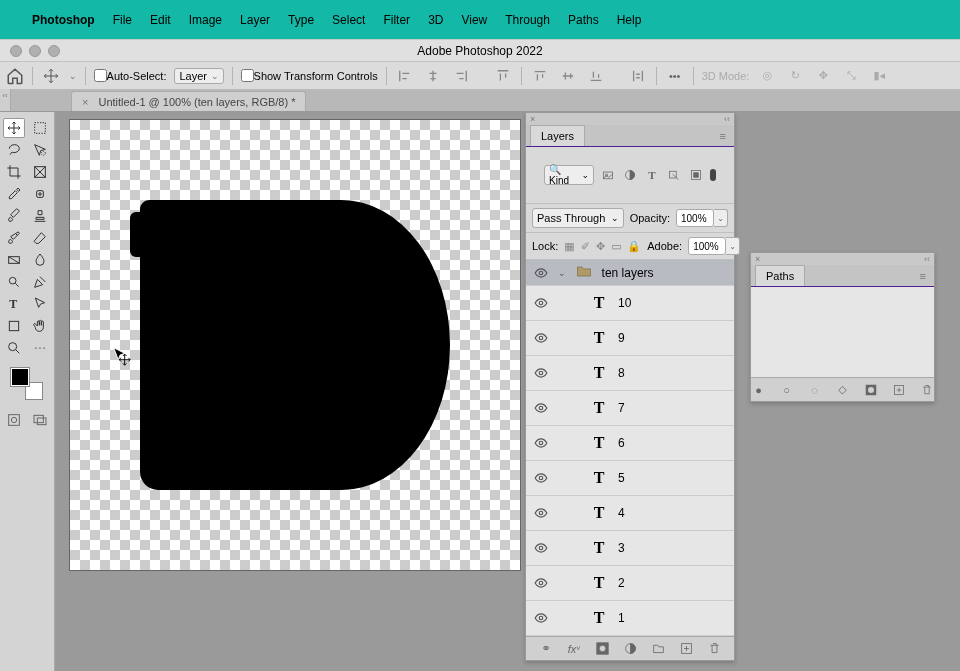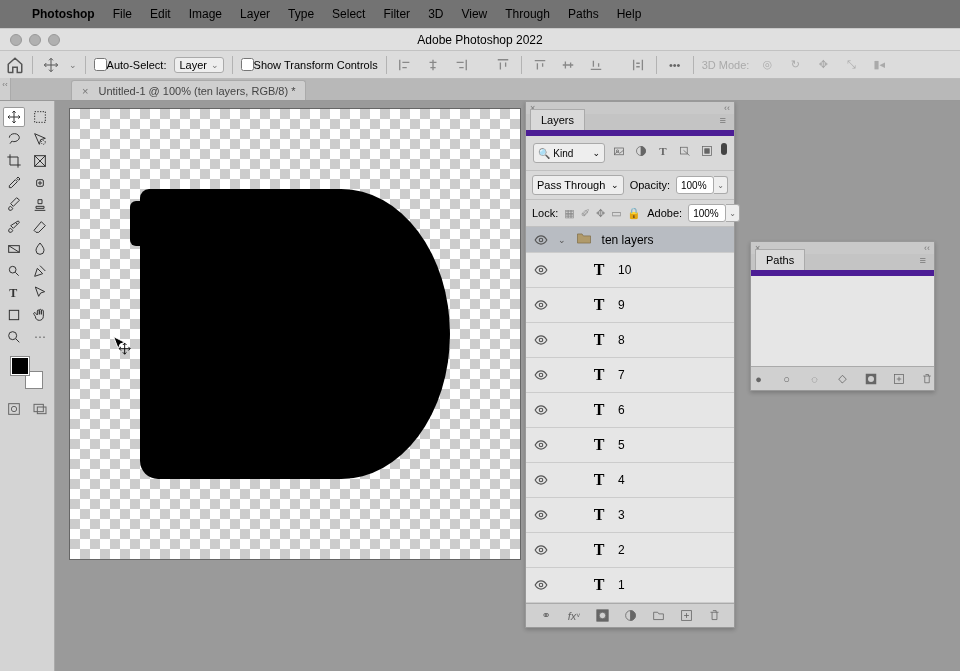--- a/index.html
+++ b/index.html
@@ -1,18 +1,18 @@
 <!DOCTYPE html>
 <html><head>
 <meta charset="utf-8">
 <style>
   * { box-sizing: border-box; }
   body { margin: 0; font-family: -apple-system, "Helvetica Neue", Arial, sans-serif; font-size: 12px; background: #b8b8b8; color: #000; width: 960px; height: 671px; overflow: hidden; user-select: none; }
   
-  .menubar { display: flex; align-items: center; height: 29px; background: #737373; padding: 0 14px; gap: 18px; border-bottom: 1px solid #c9c9c9; }
+  .menubar { display: flex; align-items: center; height: 40px; background: #14b8a6; padding: 0 14px; gap: 18px; border-bottom: 1px solid #c9c9c9; }
   .apple { font-size: 15px; }
   .menubar span.item { cursor: default; }
   .menubar .bold { font-weight: 600; }
   
   .titlebar { display: flex; align-items: center; height: 22px; background: #e0e0e0; border-bottom: 1px solid #c2c2c2; position: relative; }
   .traffic { display: flex; gap: 7px; padding-left: 10px; }
   .traffic div { width: 12px; height: 12px; border-radius: 50%; background: #b0b0b0; border: 1px solid #999; }
   .titlebar .title { position: absolute; left: 50%; transform: translateX(-50%); color: #000000; font-size: 12px; }
   
   .optionsbar { display: flex; align-items: center; height: 28px; background: #dcdcdc; border-bottom: 1px solid #bbb; padding: 0 6px; gap: 8px; font-size: 11px; }
@@ -45,25 +45,25 @@
     linear-gradient(-45deg, transparent 75%, #ccc 75%);
     background-size: 20px 20px;
     background-position: 0 0, 0 10px, 10px -10px, -10px 0;
     background-color: #fff; box-shadow: 0 0 0 1px #666;
   }
   .shape { position: absolute; left: 70px; top: 80px; width: 310px; height: 290px; background: #000; border-radius: 10px 120px 120px 20px / 10px 160px 160px 20px; }
   .shape::before { content:''; position:absolute; left:-10px; top:12px; width:60px; height:45px; background:#000; border-radius: 6px; }
   .cursor { position: absolute; left: 40px; top: 225px; }
   .panel { position: absolute; background: #d9d9d9; border: 1px solid #999; box-shadow: 0 2px 4px rgba(0,0,0,0.2); font-size: 11px; }
   .panel-hdr { height: 12px; background: #c9c9c9; display: flex; justify-content: space-between; align-items: center; padding: 0 4px; font-size: 9px; color: #777; }
-  .panel-tabs { height: 22px; display: flex; align-items: flex-end; background: #c4c4c4; border-bottom: 6px solid #4c1d95; }
+  .panel-tabs { height: 22px; display: flex; align-items: flex-end; background: #c4c4c4; border-bottom: 1px solid #4c1d95; }
   .panel-tab { padding: 4px 10px; font-size: 11px; background: #d9d9d9; border: 1px solid #aaa; border-bottom: none; margin-left: 4px; display:flex; align-items:center;}
   .panel-tab.hamb { margin-left: auto; border:none; background:transparent; padding-right: 8px; color:#777;}
   .layers-body { padding: 0; }
-  .layers-row1 { display: flex; align-items: flex-start; gap: 6px; padding: 7px; border-bottom: 1px solid #c0c0c0; }
+  .layers-row1 { display: flex; align-items: center; gap: 6px; padding: 18px; border-bottom: 1px solid #c0c0c0; }
   .filter-sel { flex: 1; display: flex; align-items: center; border: 1px solid #aaa; background: #eee; border-radius: 3px; height: 20px; padding: 0 4px; font-size: 10px; justify-content: space-between;}
   .mini-icon { width: 16px; height: 16px; display: flex; align-items: center; justify-content: center; color: #666; }
   .pill { width: 6px; height: 12px; background: #444; border-radius: 3px; }
   .layers-row2, .layers-row3 { display: flex; align-items: center; gap: 6px; padding: 4px 6px; border-bottom: 1px solid #c0c0c0; font-size: 11px; }
   .sel-wide { flex: 1; border: 1px solid #aaa; background: #eee; border-radius: 3px; height: 20px; display: flex; align-items: center; padding: 0 4px; justify-content: space-between;}
   .numbox { width: 38px; border: 1px solid #aaa; background: #fff; border-radius: 3px; height: 18px; display: flex; align-items: center; padding: 0 4px; font-size: 10px;}
   .caretbox { width: 14px; height: 18px; border: 1px solid #aaa; background: #eee; border-left:none; display:flex; align-items:center; justify-content:center; font-size:8px; color:#666; border-radius: 0 3px 3px 0;}
   .layers-list { max-height: 430px; overflow: auto; background: #e6e6e6;}
   .layer-item { display: flex; align-items: center; height: 35px; border-bottom: 1px solid #ccc; padding: 0 8px; gap: 10px; }
   .layer-item.group { background: #b8bcc2; height: 26px; }

